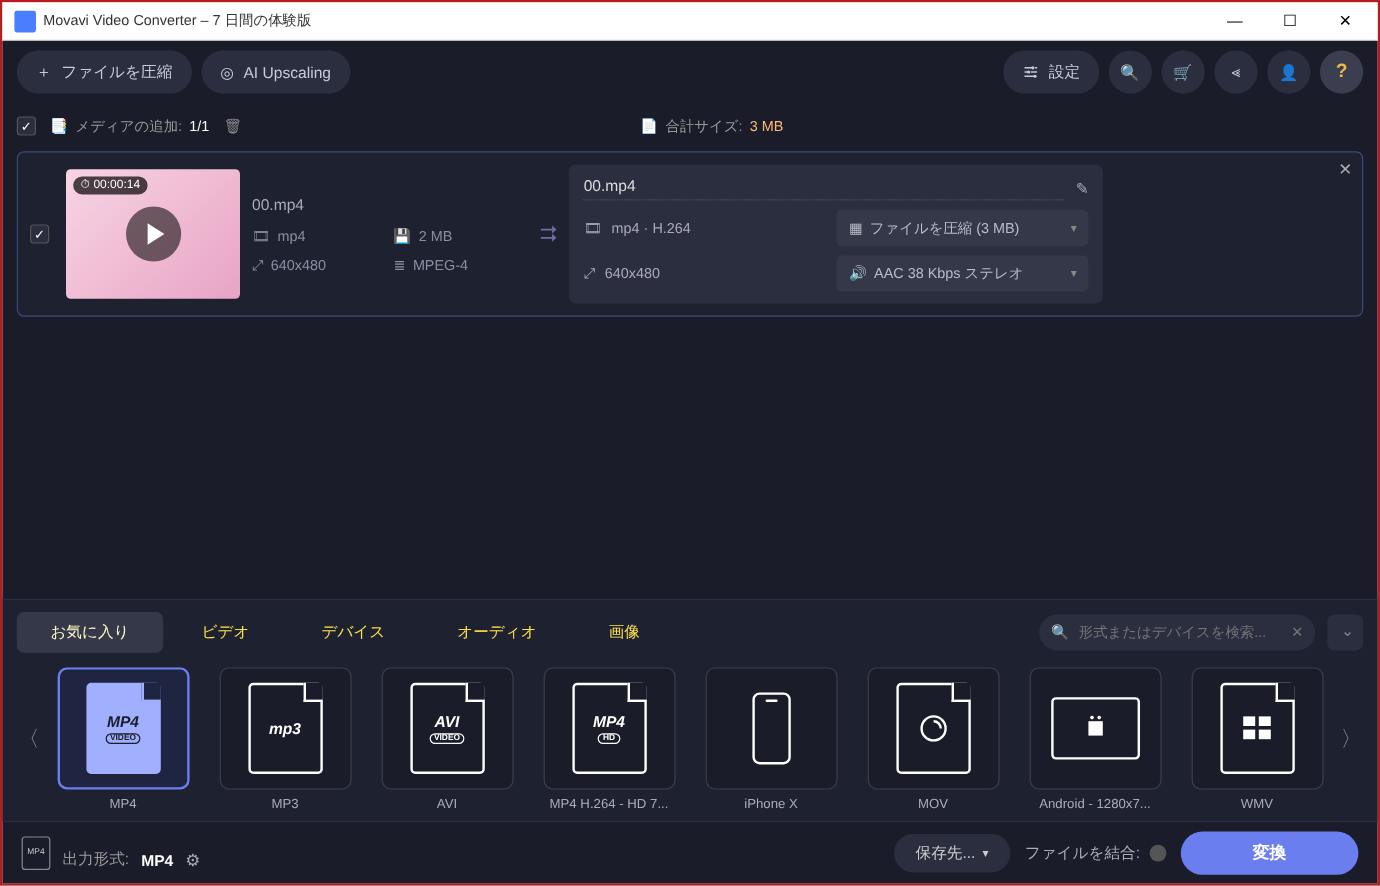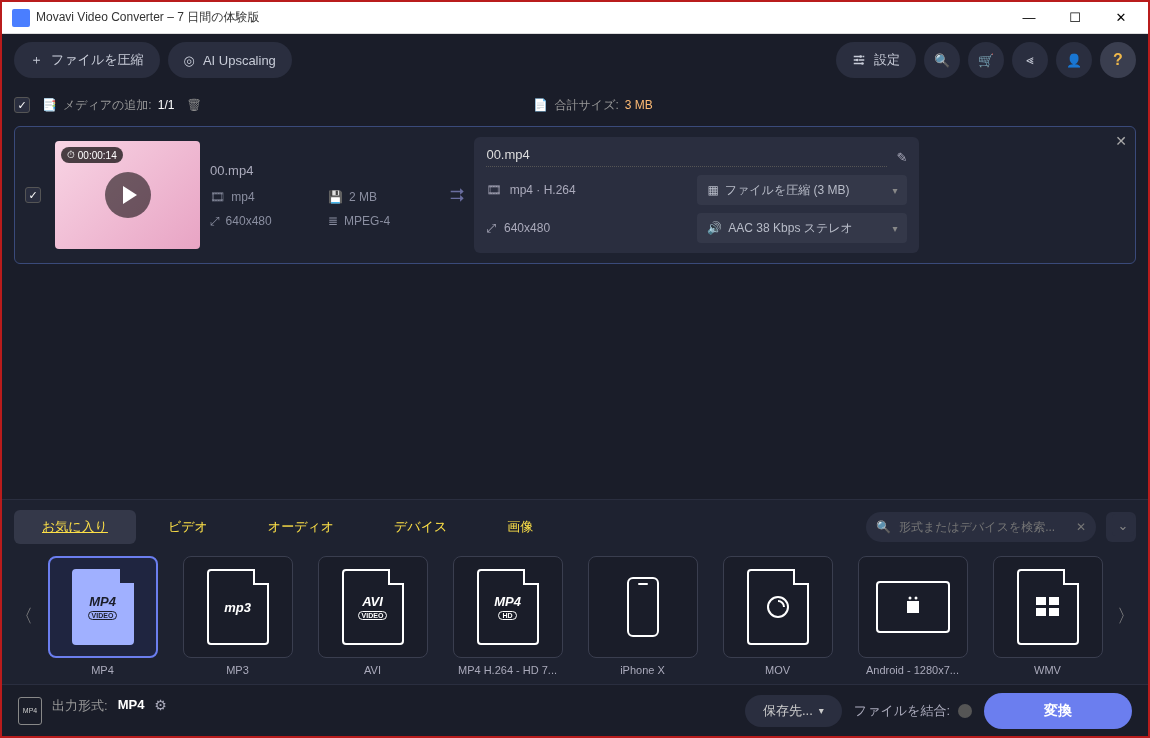--- a/index.html
+++ b/index.html
@@ -42,41 +42,41 @@
 .dd { background: #343849; border-radius: 4px; height: 30px; display: flex; align-items: center; padding: 0 10px; justify-content: space-between; cursor: pointer; font-size: 12px; }
 .dd .chev { color: #888; font-size: 10px; }
 .right-actions { display: flex; flex-direction: column; gap: 8px; width: 170px; }
 .btn-outline { height: 32px; border: 1px solid #e6a23c; border-radius: 16px; display: flex; align-items: center; justify-content: center; color: #e6a23c; cursor: pointer; font-size: 13px; }
 .btn-edit { height: 32px; background: #3a3e4f; border-radius: 16px; display: flex; align-items: center; justify-content: center; gap: 6px; cursor: pointer; color: #ccc; font-size: 13px; }
 .close-x { position: absolute; top: 6px; right: 8px; color: #aaa; cursor: pointer; font-size: 14px; }
 .content-spacer { flex: 1; }
 .format-panel { background: #1e2230; border-top: 1px solid #2a2e3f; padding: 10px 12px 8px; position: relative; }
 .tabs { display: flex; gap: 4px; align-items: center; margin-bottom: 12px; }
 .tab { padding: 8px 28px; border-radius: 6px; cursor: pointer; font-size: 13px; color: #fde047; }
-.tab.active { background: #343849; color: #fde047; text-decoration: underline; }
+.tab.active { background: #343849; color: #fef9c3; }
 .search-box { background: #2a2e3f; border-radius: 16px; height: 30px; flex: 0 0 230px; margin-left: auto; display: flex; align-items: center; padding: 0 10px; gap: 8px; color: #666; font-size: 12px; }
 .search-box input { background: transparent; border: none; outline: none; color: #aaa; flex: 1; font-size: 12px; }
 .search-clear { cursor: pointer; color: #777; }
 .expand-chev { position: absolute; top: 14px; right: 14px; color: #888; cursor: pointer; background: #2a2e3f; border-radius: 4px; width: 22px; height: 22px; display: flex; align-items: center; justify-content: center; }
 .carousel { display: flex; align-items: center; gap: 6px; }
 .car-arrow { width: 20px; color: #888; cursor: pointer; font-size: 18px; text-align: center; }
 .formats { flex: 1; display: flex; gap: 10px; overflow: hidden; }
 .fmt { width: 128px; display: flex; flex-direction: column; align-items: center; gap: 6px; cursor: pointer; }
 .fmt-tile { width: 110px; height: 102px; border: 1px solid #3a3e4f; border-radius: 8px; display: flex; align-items: center; justify-content: center; background: #1a1d29; }
 .fmt.selected .fmt-tile { border: 2px solid #6b7eef; background: #1f2540; }
 .fmt-icon { width: 62px; height: 76px; border: 2px solid #fff; border-radius: 4px; position: relative; display: flex; flex-direction: column; align-items: center; justify-content: center; color: #fff; font-weight: bold; font-size: 11px; }
 .fmt.selected .fmt-icon { background: #a0b0ff; border-color: #a0b0ff; color: #1a1d29; }
 .fmt-icon .corner { position: absolute; top: -2px; right: -2px; width: 16px; height: 16px; background: #1a1d29; border-left: 2px solid currentColor; border-bottom: 2px solid currentColor; }
 .fmt.selected .fmt-icon .corner { background: #1f2540; border-color: #a0b0ff; }
 .fmt-label { font-size: 11px; color: #aab; max-width: 128px; overflow: hidden; text-overflow: ellipsis; white-space: nowrap; text-align: center; }
 .phone-icon { width: 32px; height: 60px; border: 2px solid #fff; border-radius: 6px; position: relative; }
 .phone-icon::after { content: ""; position: absolute; top: 4px; left: 50%; transform: translateX(-50%); width: 10px; height: 2px; background: #fff; border-radius: 1px; }
 .tablet-icon { width: 74px; height: 52px; border: 2px solid #fff; border-radius: 4px; display: flex; align-items: center; justify-content: center; }
 .footer { height: 52px; border-top: 1px solid #2a2e3f; display: flex; align-items: center; padding: 0 16px; gap: 12px; }
-.footer-fmt { display: flex; align-items: flex-start; gap: 10px; }
+.footer-fmt { display: flex; align-items: flex-end; gap: 10px; }
 .fmt-badge { width: 24px; height: 28px; border: 1px solid #888; border-radius: 3px; display: flex; align-items: center; justify-content: center; font-size: 7px; color: #ccc; }
 .footer-label { color: #999; font-size: 13px; }
 .footer-val { color: #fff; font-weight: bold; font-size: 13px; }
 .gear { color: #aab; cursor: pointer; font-size: 14px; }
 .btn-save { background: #2a2e3f; border-radius: 16px; height: 32px; padding: 0 18px; display: flex; align-items: center; gap: 6px; cursor: pointer; color: #ccc; font-size: 13px; }
 .merge-toggle { display: flex; align-items: center; gap: 8px; font-size: 13px; color: #aab; }
 .toggle-dot { width: 14px; height: 14px; border-radius: 50%; background: #555; }
 .btn-convert { background: #6b7eef; color: #fff; font-weight: bold; border-radius: 18px; height: 36px; width: 148px; display: flex; align-items: center; justify-content: center; cursor: pointer; font-size: 14px; }
 svg { display: block; }
 .ico { width: 14px; height: 14px; }
@@ -213,22 +213,22 @@
       </div>
     </div>
 
     <div class="content-spacer"></div>
 
     <div class="format-panel">
       <div class="expand-chev">⌄</div>
       <div class="tabs">
         <div class="tab active">お気に入り</div>
         <div class="tab">ビデオ</div>
+        <div class="tab">デバイス</div>
         <div class="tab">オーディオ</div>
-        <div class="tab">デバイス</div>
         <div class="tab">画像</div>
         <div class="search-box">
           <span>🔍</span>
           <input placeholder="形式またはデバイスを検索..." style="">
           <span class="search-clear">✕</span>
         </div>
         <div class="btn-icon" style="width:30px;height:30px;border-radius:6px;margin-left:6px">
             <span>⛶</span>
           </div>
       </div>

